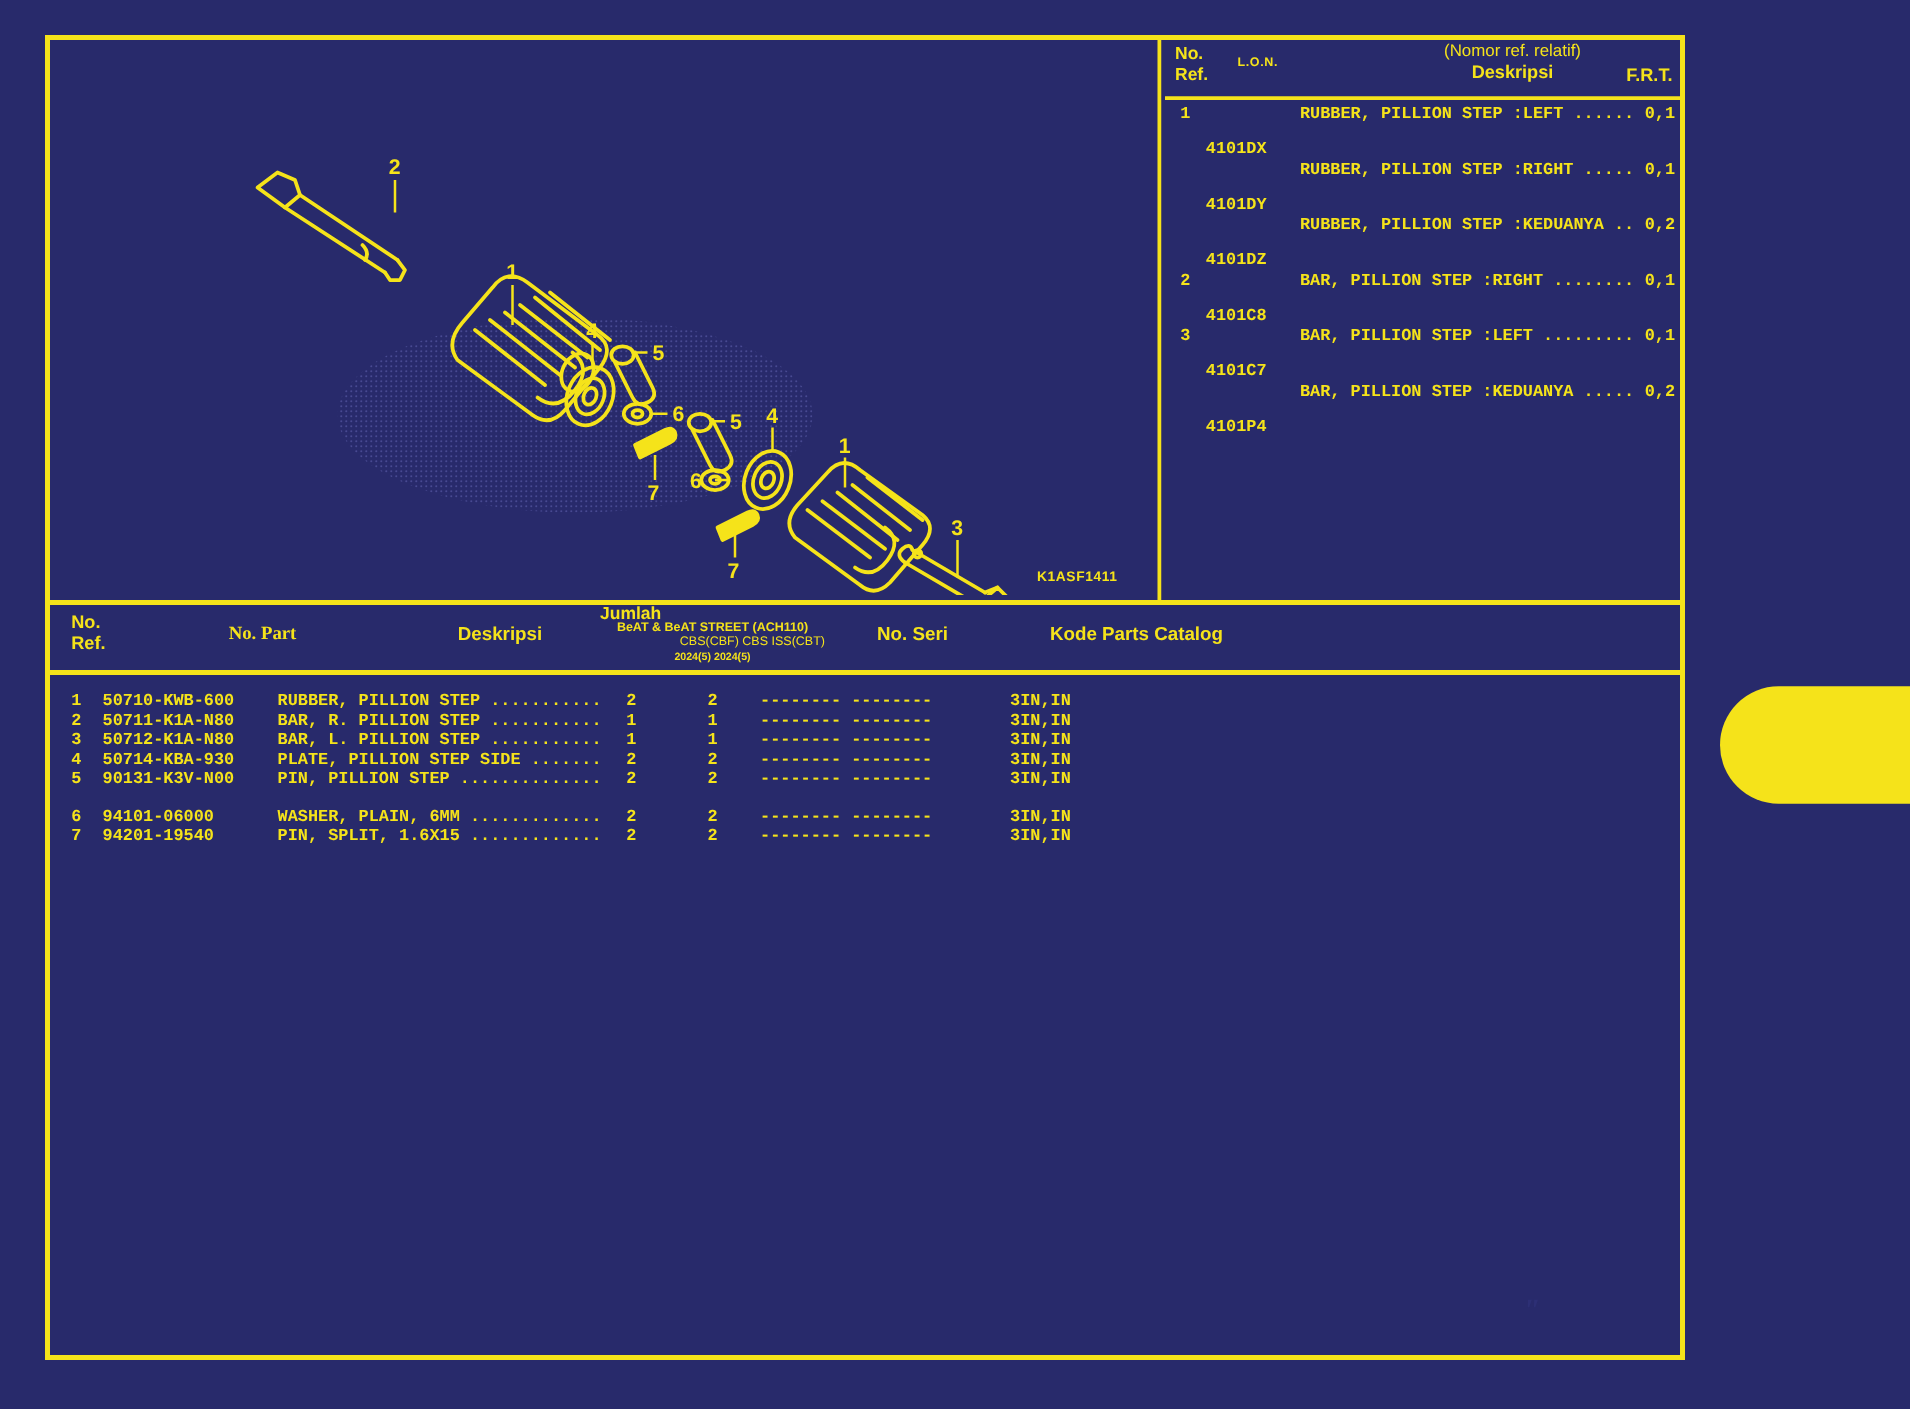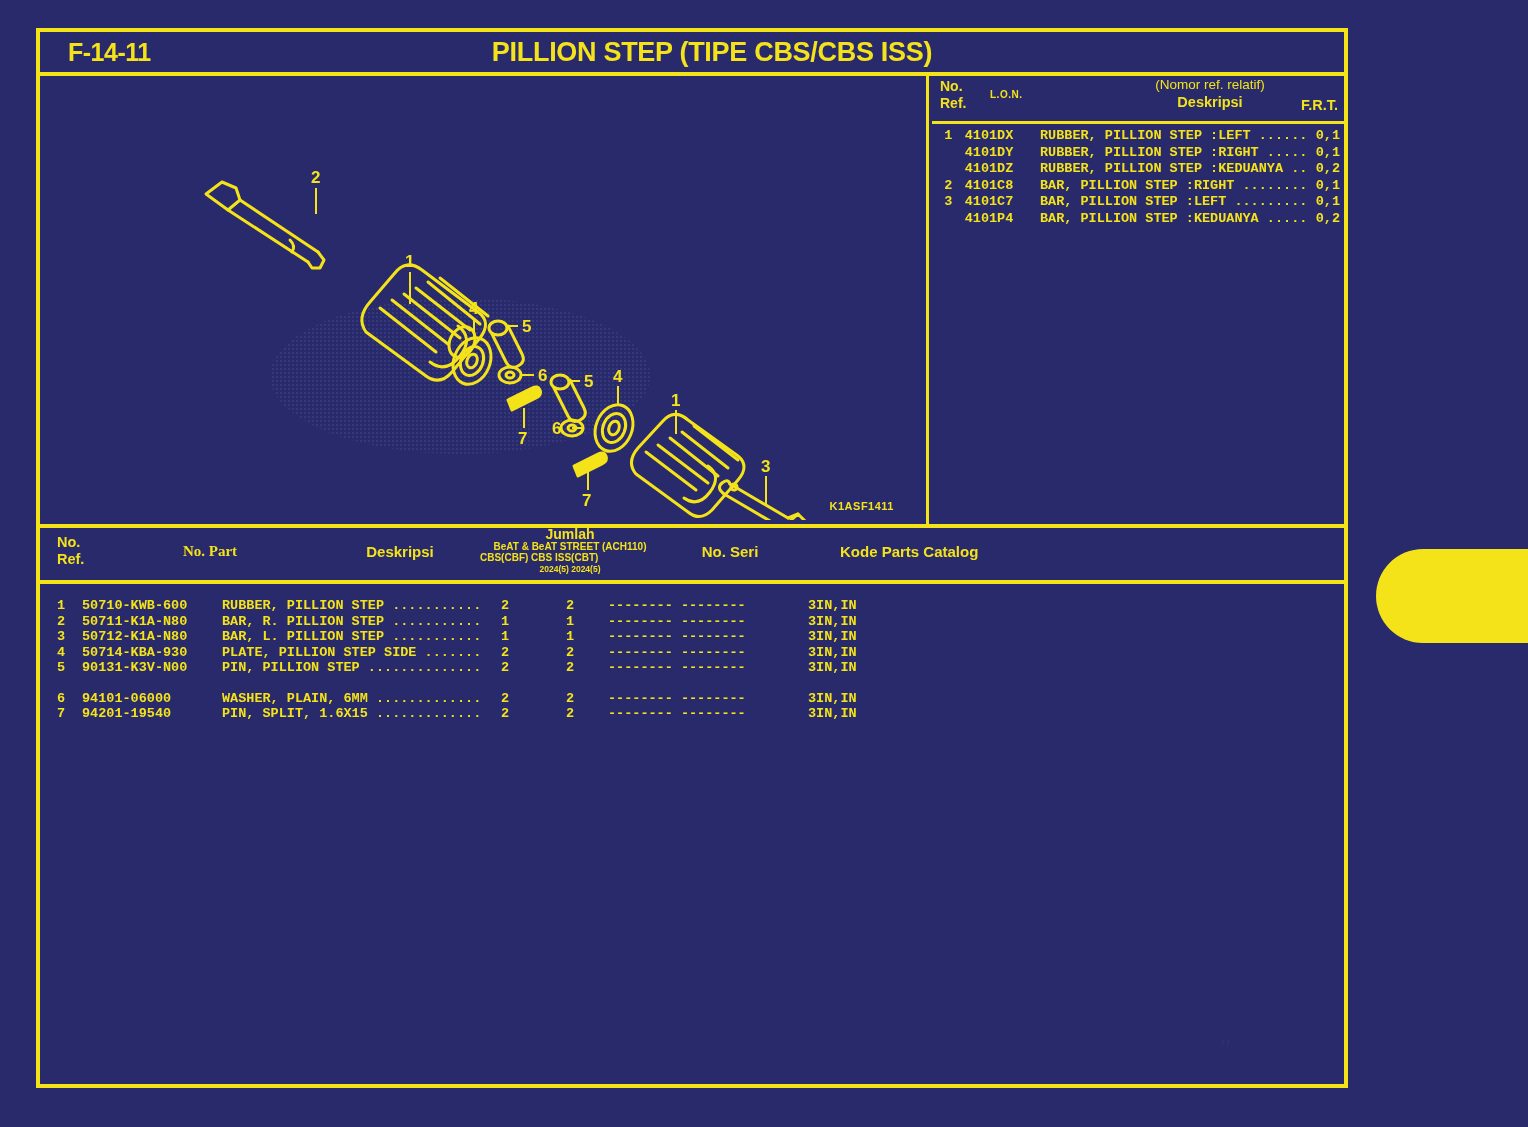--- a/index.html
+++ b/index.html
@@ -52,34 +52,34 @@
   .lon-h-lon{position:absolute;left:58px;top:13px;font-size:10px;font-weight:bold;letter-spacing:0.5px;}
   .lon-h-rel{position:absolute;left:128px;top:1px;width:300px;text-align:center;font-size:13.5px;}
   .lon-h-desk{position:absolute;left:128px;top:18px;width:300px;text-align:center;font-size:14.5px;font-weight:bold;}
   .lon-h-frt{position:absolute;right:6px;top:21px;font-size:14.5px;font-weight:bold;}
   .lon-rows{padding-top:4px;}
   .lon-row{
     display:flex;color:#f5e31a;font-family:"Liberation Mono",monospace;
     font-size:13.5px;line-height:16.5px;white-space:pre;font-weight:bold;
   }
   .lon-c-ref{width:34px;text-align:center;}
-  .lon-c-lon{width:70px;}
+  .lon-c-lon{width:70px;margin-top:28px;}
   .lon-c-desc{flex:1;padding-left:8px;}
   .lon-c-frt{width:34px;text-align:right;padding-right:4px;}
   
   .parts{position:relative;}
   .parts-head{
     position:relative;height:52px;border-bottom:4px solid #f5e31a;color:#f5e31a;
   }
   .ph-noref{position:absolute;left:17px;top:6px;font-size:14.5px;line-height:17px;font-weight:bold;}
   .ph-nopart{position:absolute;left:100px;top:15px;width:140px;text-align:center;font-size:15px;font-weight:bold;font-family:Liberation Serif, serif;}
   .ph-desk{position:absolute;left:270px;top:15px;width:180px;text-align:center;font-size:15px;font-weight:bold;}
-  .ph-jumlah{position:absolute;left:440px;top:-2px;width:180px;text-align:center;font-size:14px;font-weight:bold;}
+  .ph-jumlah{position:absolute;left:440px;top:-2px;width:180px;text-align:left;font-size:14px;font-weight:bold;}
   .ph-model{position:absolute;left:440px;top:13px;width:180px;text-align:center;font-size:10px;font-weight:bold;}
-  .ph-variants{position:absolute;left:440px;top:24px;width:180px;text-align:left;font-size:10px;font-weight:bold;}
+  .ph-variants{position:absolute;left:440px;top:24px;width:180px;text-align:right;font-size:10px;font-weight:normal;}
   .ph-years{position:absolute;left:440px;top:36px;width:180px;text-align:center;font-size:8.5px;font-weight:bold;}
   .ph-seri{position:absolute;left:620px;top:15px;width:140px;text-align:center;font-size:15px;font-weight:bold;}
   .ph-kode{position:absolute;left:800px;top:15px;width:240px;text-align:left;font-size:15px;font-weight:bold;}
   .parts-body{padding-top:14px;}
   .part-row{
     display:flex;color:#f5e31a;font-family:"Liberation Mono",monospace;
     font-size:13.5px;line-height:15.5px;white-space:pre;font-weight:bold;
   }
   .part-row.gap{height:15px;}
   .pc-ref{width:42px;text-align:center;}
@@ -98,24 +98,20 @@
     position:absolute;right:112px;bottom:20px;color:#2e3077;
     font-size:26px;font-weight:bold;font-style:italic;
     font-family:"Liberation Serif",serif;opacity:.85;
   }
 </style>
 </head>
 <body>
 
 <div class="page-frame">
 
-  <div class="title-bar">
-    <div class="sheet-code">F-14-11</div>
-    <div class="sheet-title">PILLION STEP (TIPE CBS/CBS ISS)</div>
-  </div>
 
   <div class="upper">
 
     <div class="diagram">
       <svg width="889" height="444" viewBox="0 0 889 444">
         <defs>
           <pattern id="dots" width="4" height="4" patternUnits="userSpaceOnUse">
             <circle cx="1" cy="1" r="0.8" fill="#4b4d96"></circle>
           </pattern>
         </defs>

